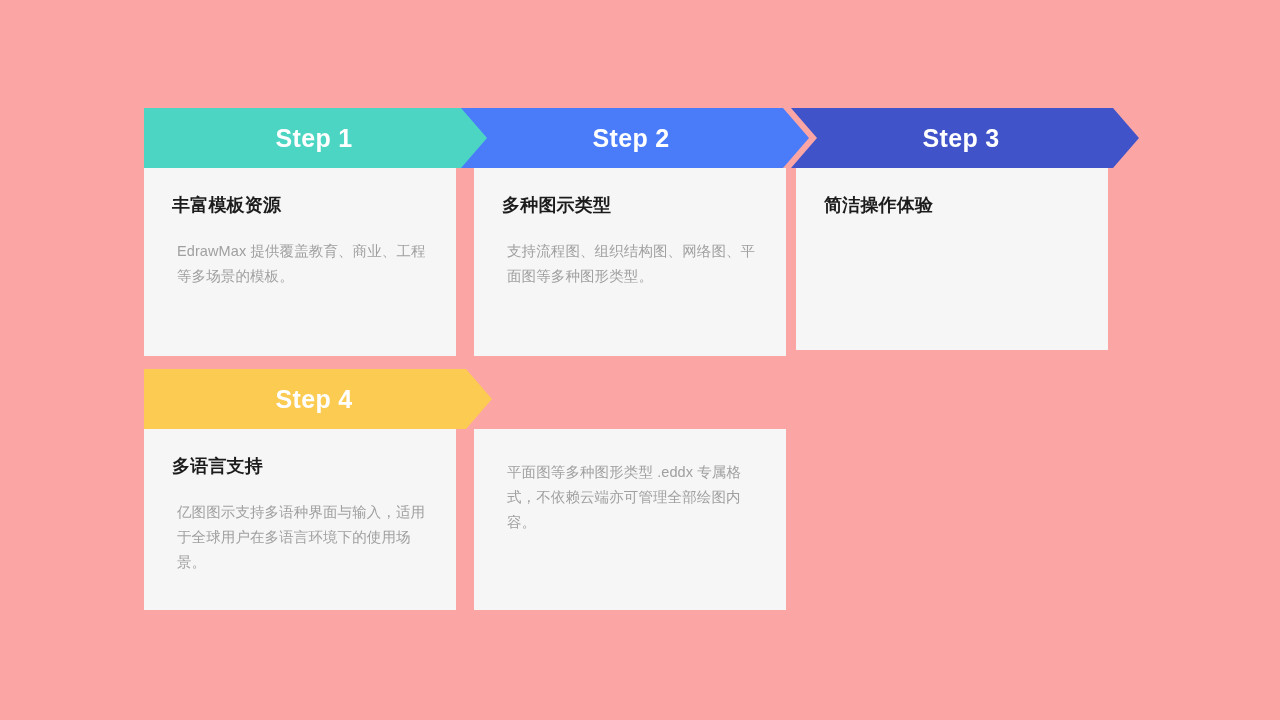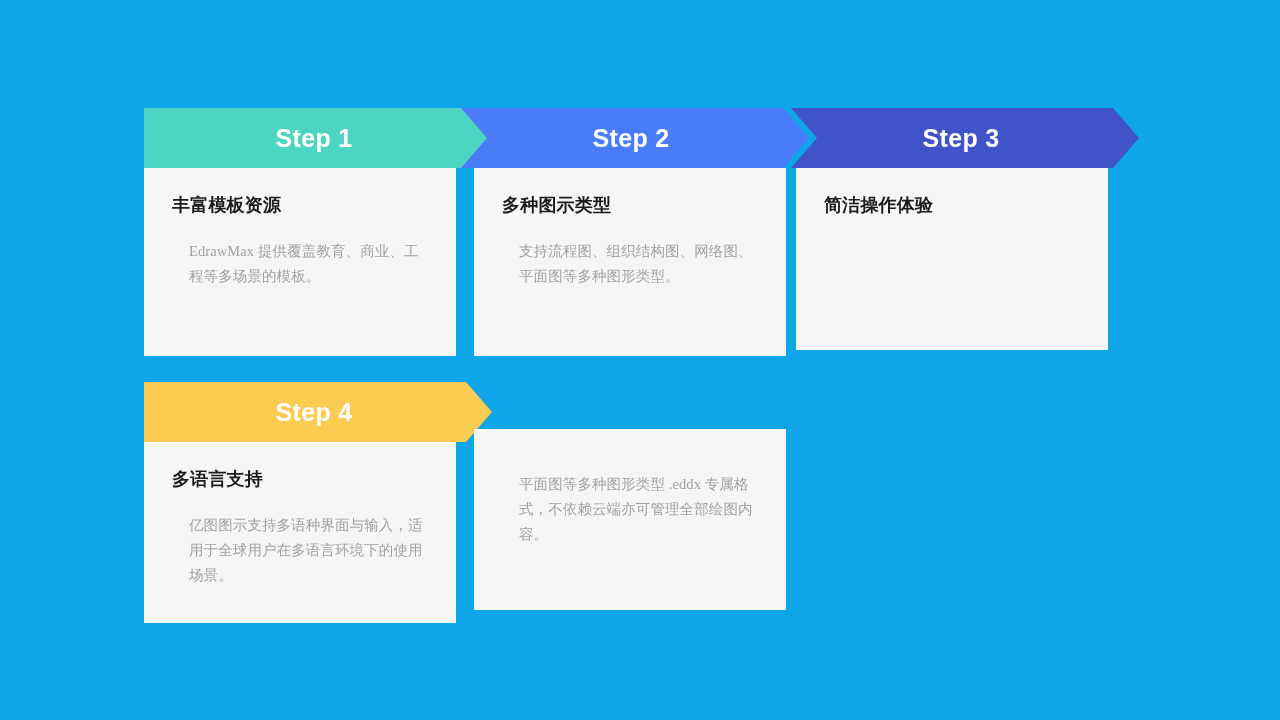--- a/index.html
+++ b/index.html
@@ -13,21 +13,21 @@
     overflow: hidden;
     font-family: "Liberation Sans", "DejaVu Sans", sans-serif;
     position: relative;
   }
 
   #stage {
     position: absolute;
     left: 0; top: 0;
     width: 1280px;
     height: 720px;
-    background: #0ea5e9;
+    background: #fca5a5;
   }
 
   .card {
     position: absolute;
   }
 
   
   .chev {
     position: absolute;
     left: 0;
@@ -82,23 +82,22 @@
     font-size: 18px;
     font-weight: bold;
     line-height: 1.3;
     margin: 0 0 22px 0;
     letter-spacing: 0.2px;
   }
   .body-desc {
     color: #a0a0a0;
     font-size: 14.5px;
     line-height: 1.72;
-    margin: 17px;
+    margin: 5px;
     letter-spacing: 0.1px;
-    font-family: Liberation Serif, serif;
   }
 </style>
 </head>
 <body>
 
 <div id="stage">
 
   <div class="card" style="left:144px; top:108px; width:360px; height:248px;">
     <div class="chev flat" style="width:348px; height:60px; background:#4dd5c4;">
       <span class="chev-label">Step 1</span>
@@ -121,21 +120,21 @@
 
   <div class="card" style="left:791px; top:108px; width:360px; height:248px;">
     <div class="chev notched" style="width:348px; height:60px; background:#4053c8;">
       <span class="chev-label">Step 3</span>
     </div>
     <div class="body" style="left:5px; top:60px; width:312px; height:182px;">
       <p class="body-title">简洁操作体验</p>
     </div>
   </div>
 
-  <div class="card" style="left:144px; top:382px; width:360px; height:242px;">
+  <div class="card" style="left:144px; top:369px; width:360px; height:242px;">
     <div class="chev flat" style="width:348px; height:60px; background:#fccb52;">
       <span class="chev-label">Step 4</span>
     </div>
     <div class="body" style="left:0px; top:60px; width:312px; height:181px;">
       <p class="body-title">多语言支持</p>
       <p class="body-desc">亿图图示支持多语种界面与输入，适用于全球用户在多语言环境下的使用场景。</p>
     </div>
   </div>
 
   <div class="card" style="left:461px; top:369px; width:360px; height:242px;">

